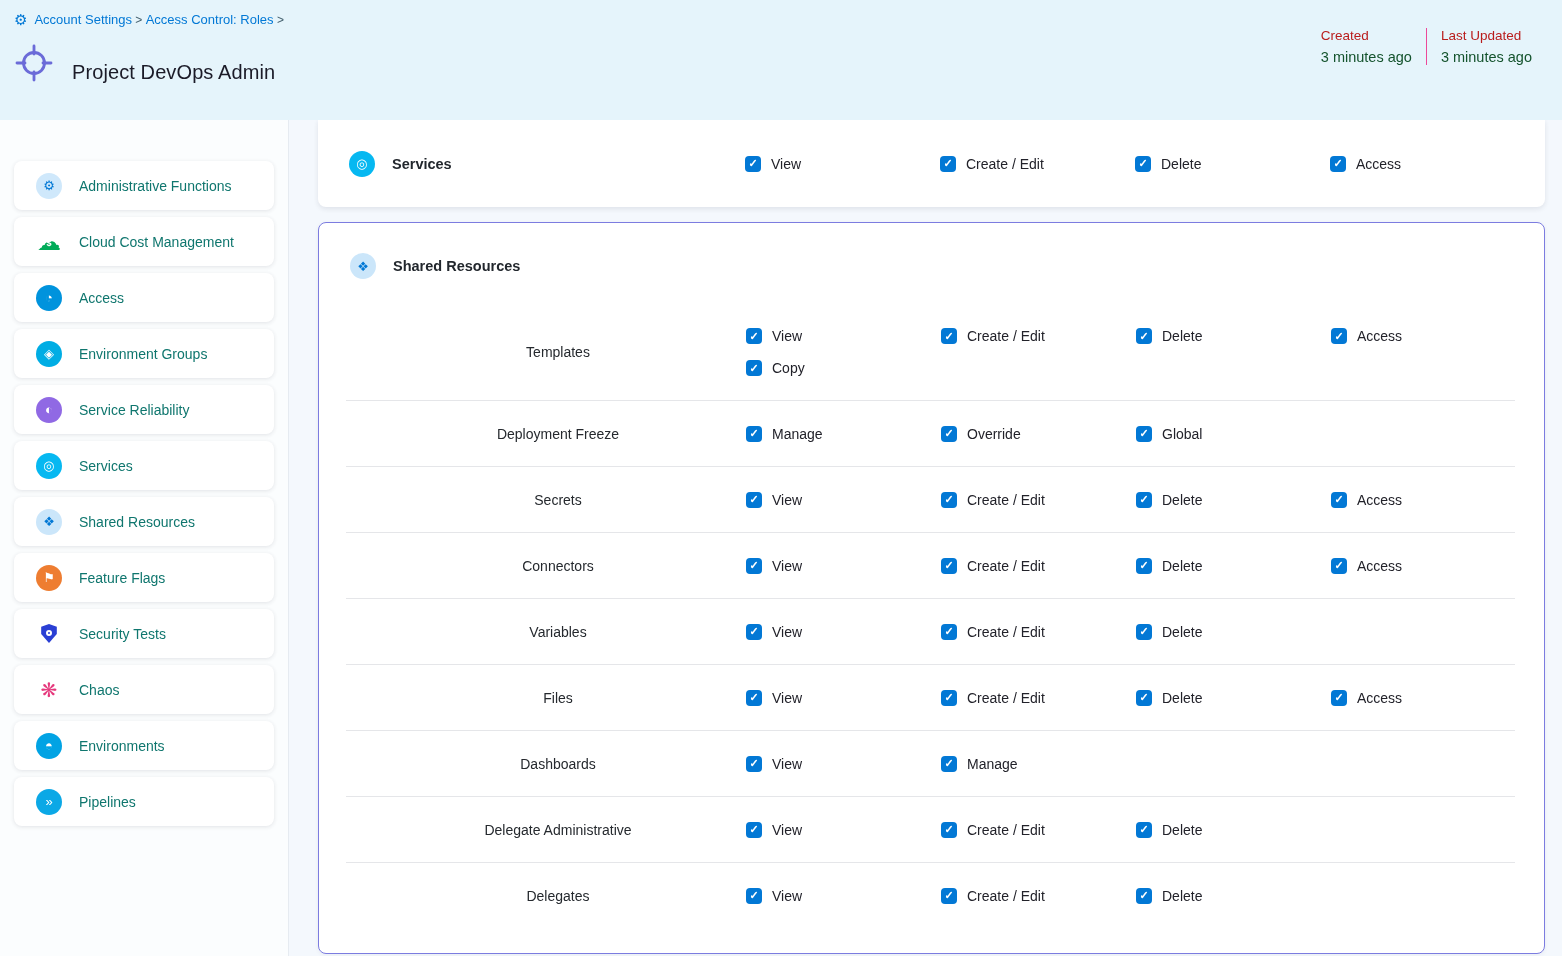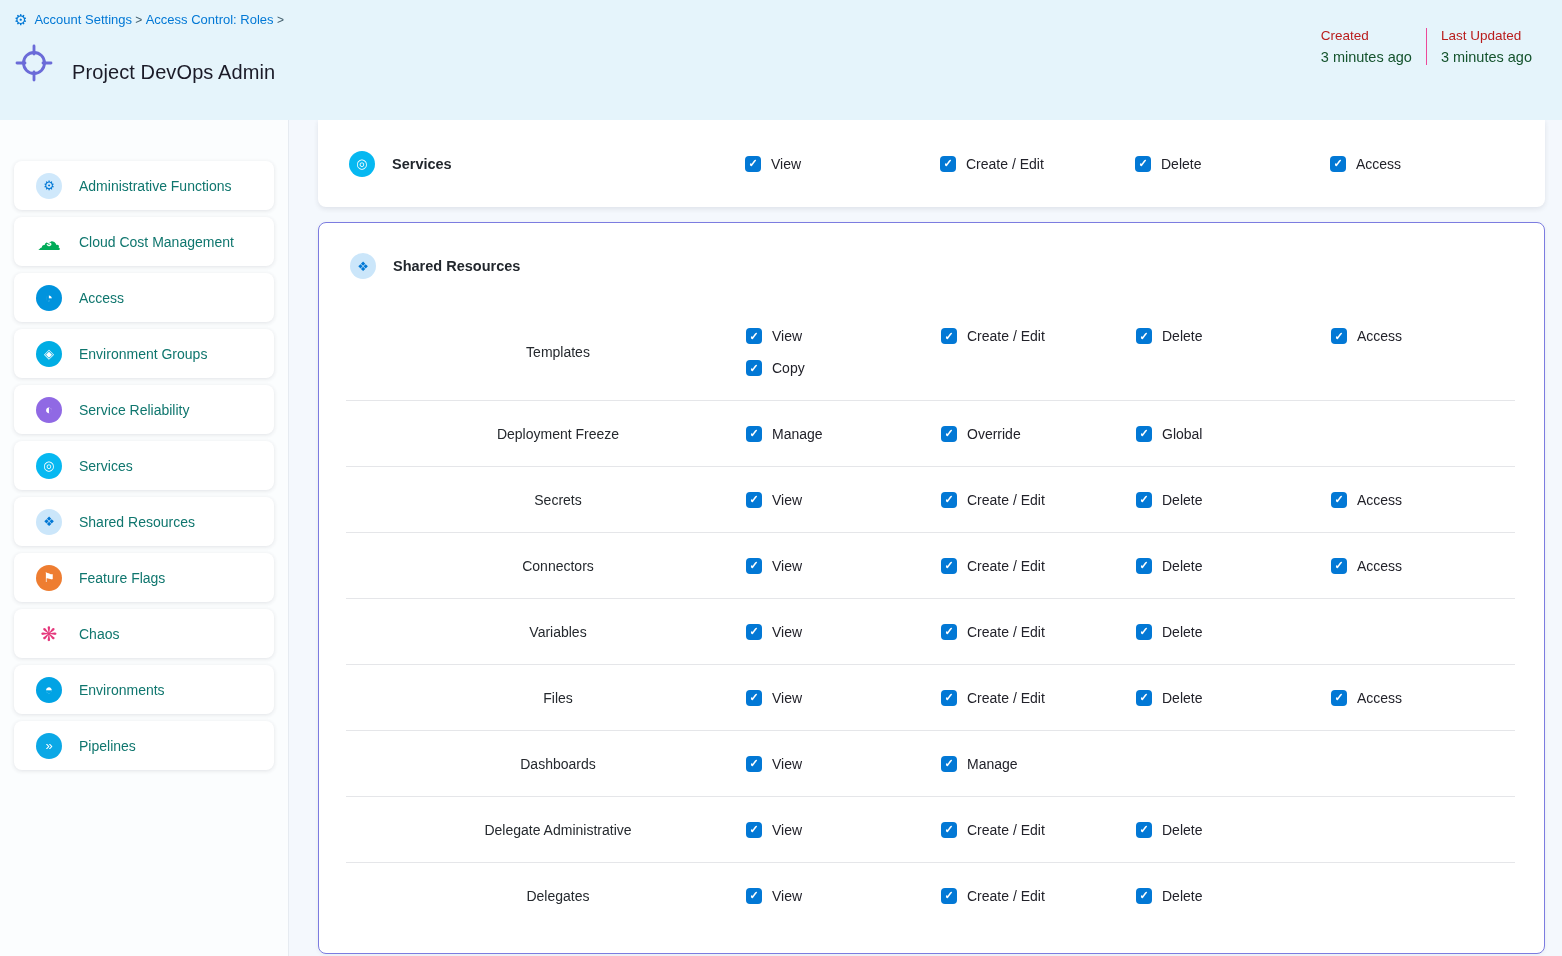--- a/index.html
+++ b/index.html
@@ -135,20 +135,28 @@
       </div>
       <div class="side-card">
         <span class="side-icon" style="background: rgb(203, 230, 250); color: rgb(2, 120, 213);">❖</span>
         <span class="side-label">Shared Resources</span>
       </div>
       <div class="side-card">
         <span class="side-icon" style="background: rgb(238, 125, 49); color: rgb(255, 255, 255);">⚑</span>
         <span class="side-label">Feature Flags</span>
       </div>
       <div class="side-card">
+        <span class="side-icon" style="background: transparent; color: rgb(42, 63, 212);">
+          <span class="shield-shape">
+            <span class="shield-ring"></span>
+          </span>
+        </span>
+        <span class="side-label">Security Tests</span>
+      </div>
+      <div class="side-card">
         <span class="side-icon" style="background: transparent; color: rgb(229, 56, 124);">
           <span class="chaos-glyph">❋</span>
         </span>
         <span class="side-label">Chaos</span>
       </div>
       <div class="side-card">
         <span class="side-icon" style="background: rgb(1, 163, 228); color: rgb(255, 255, 255);">◓</span>
         <span class="side-label">Environments</span>
       </div>
       <div class="side-card">

